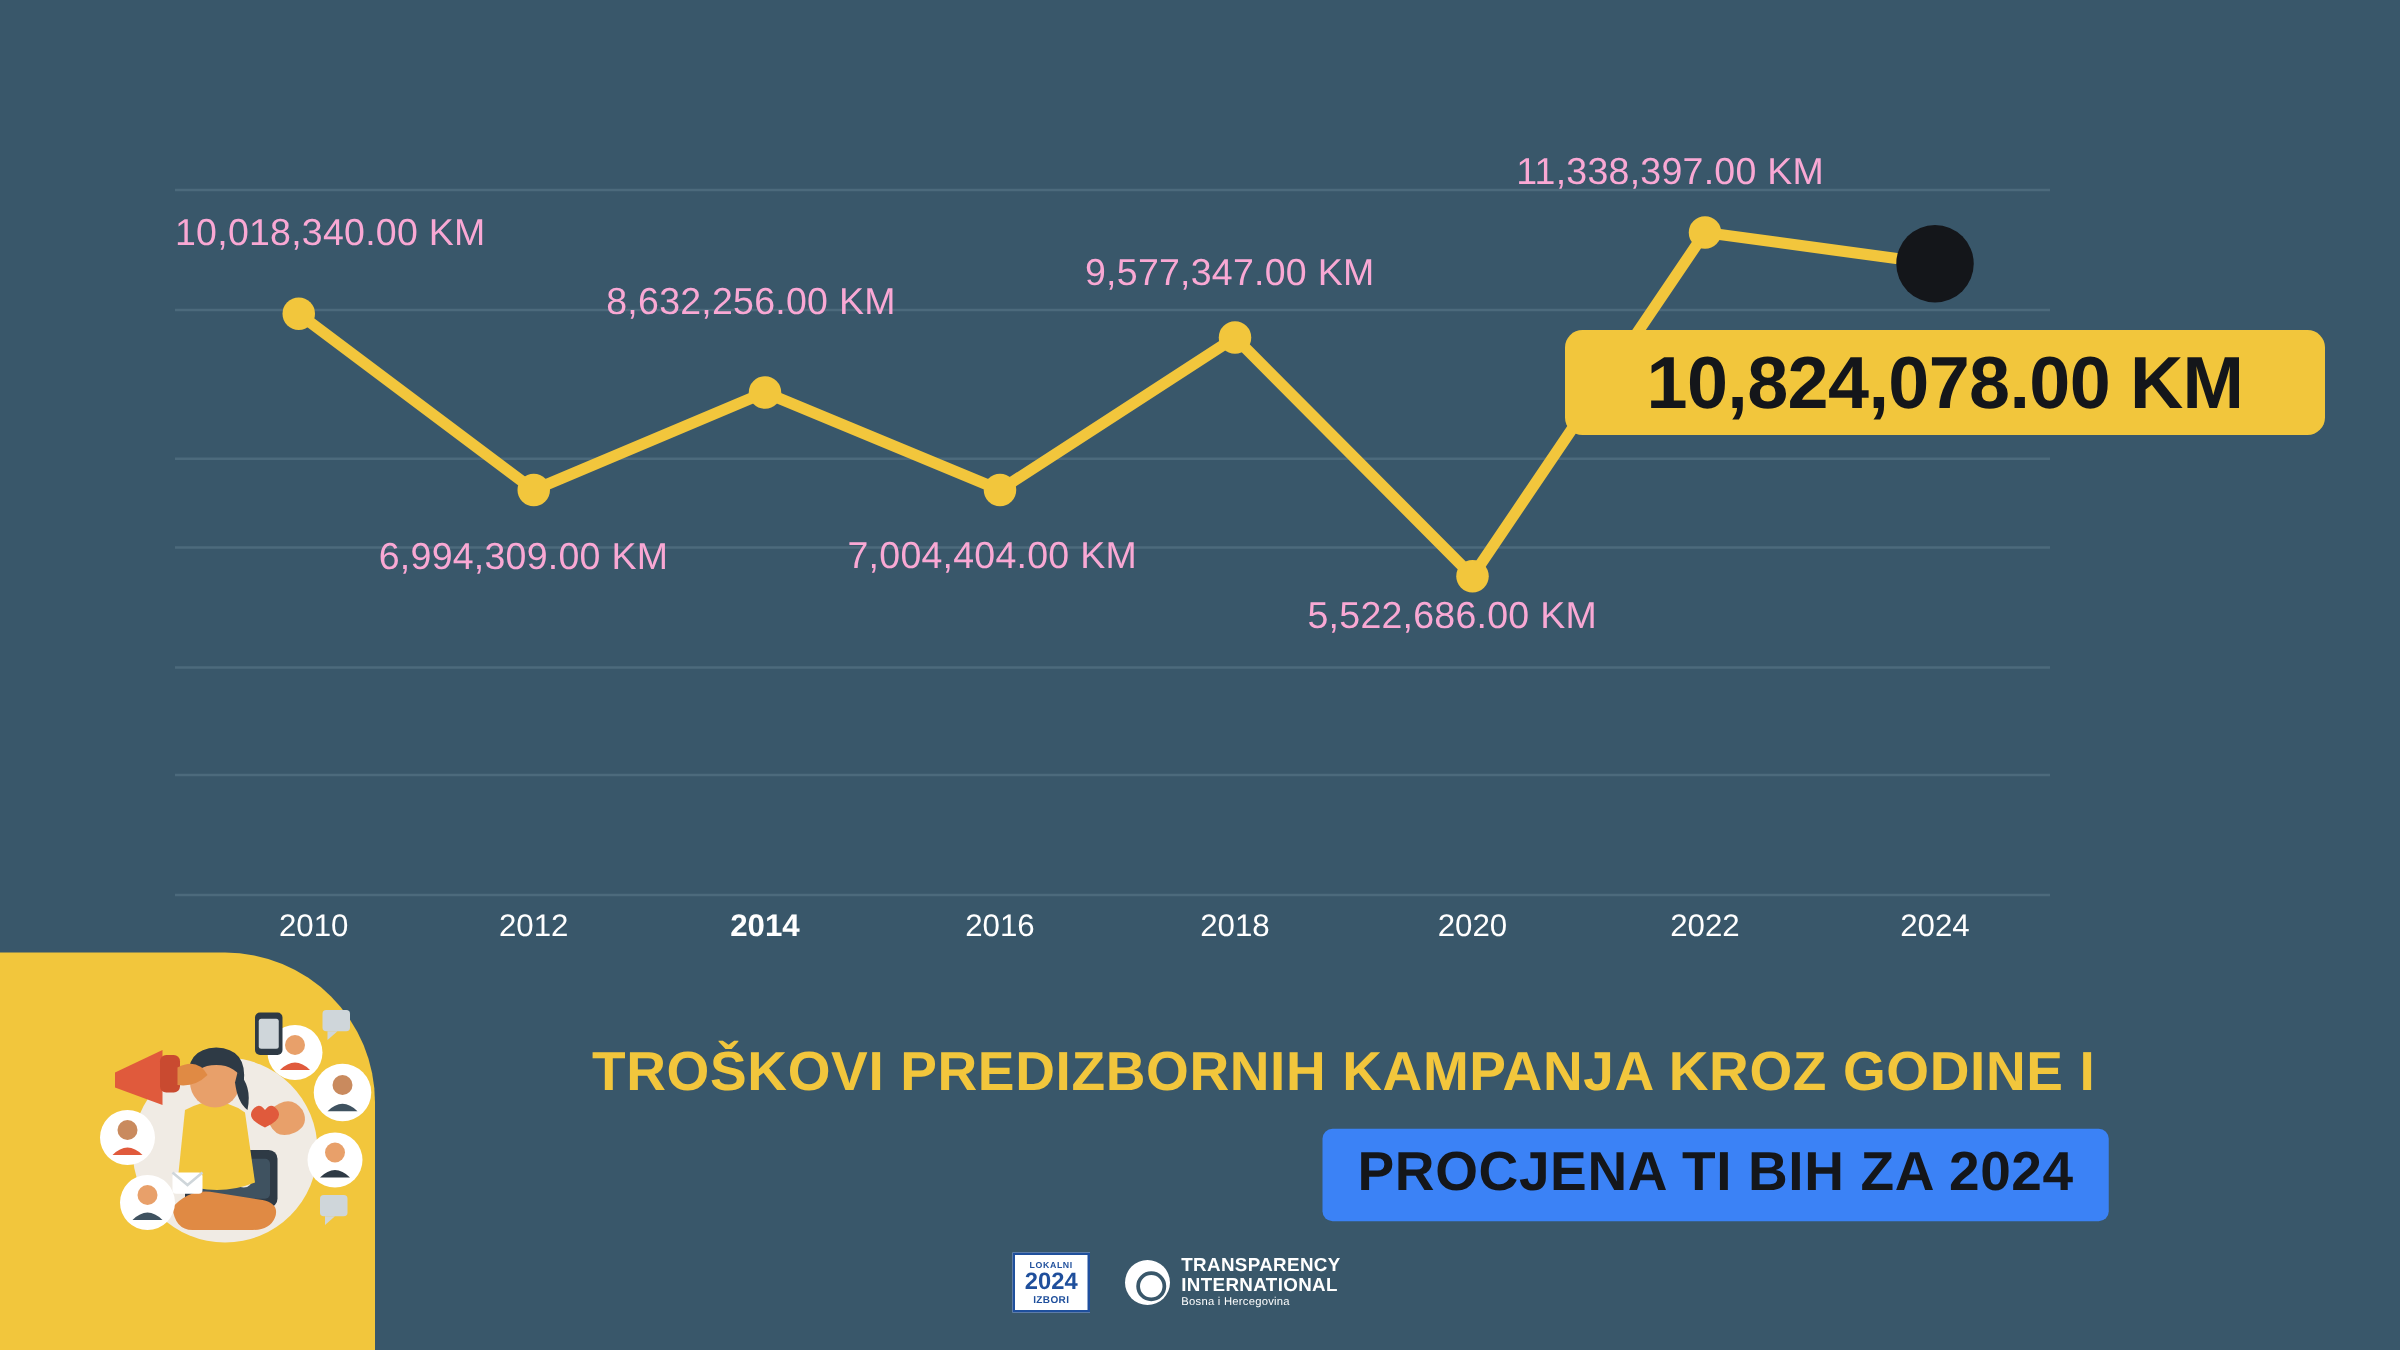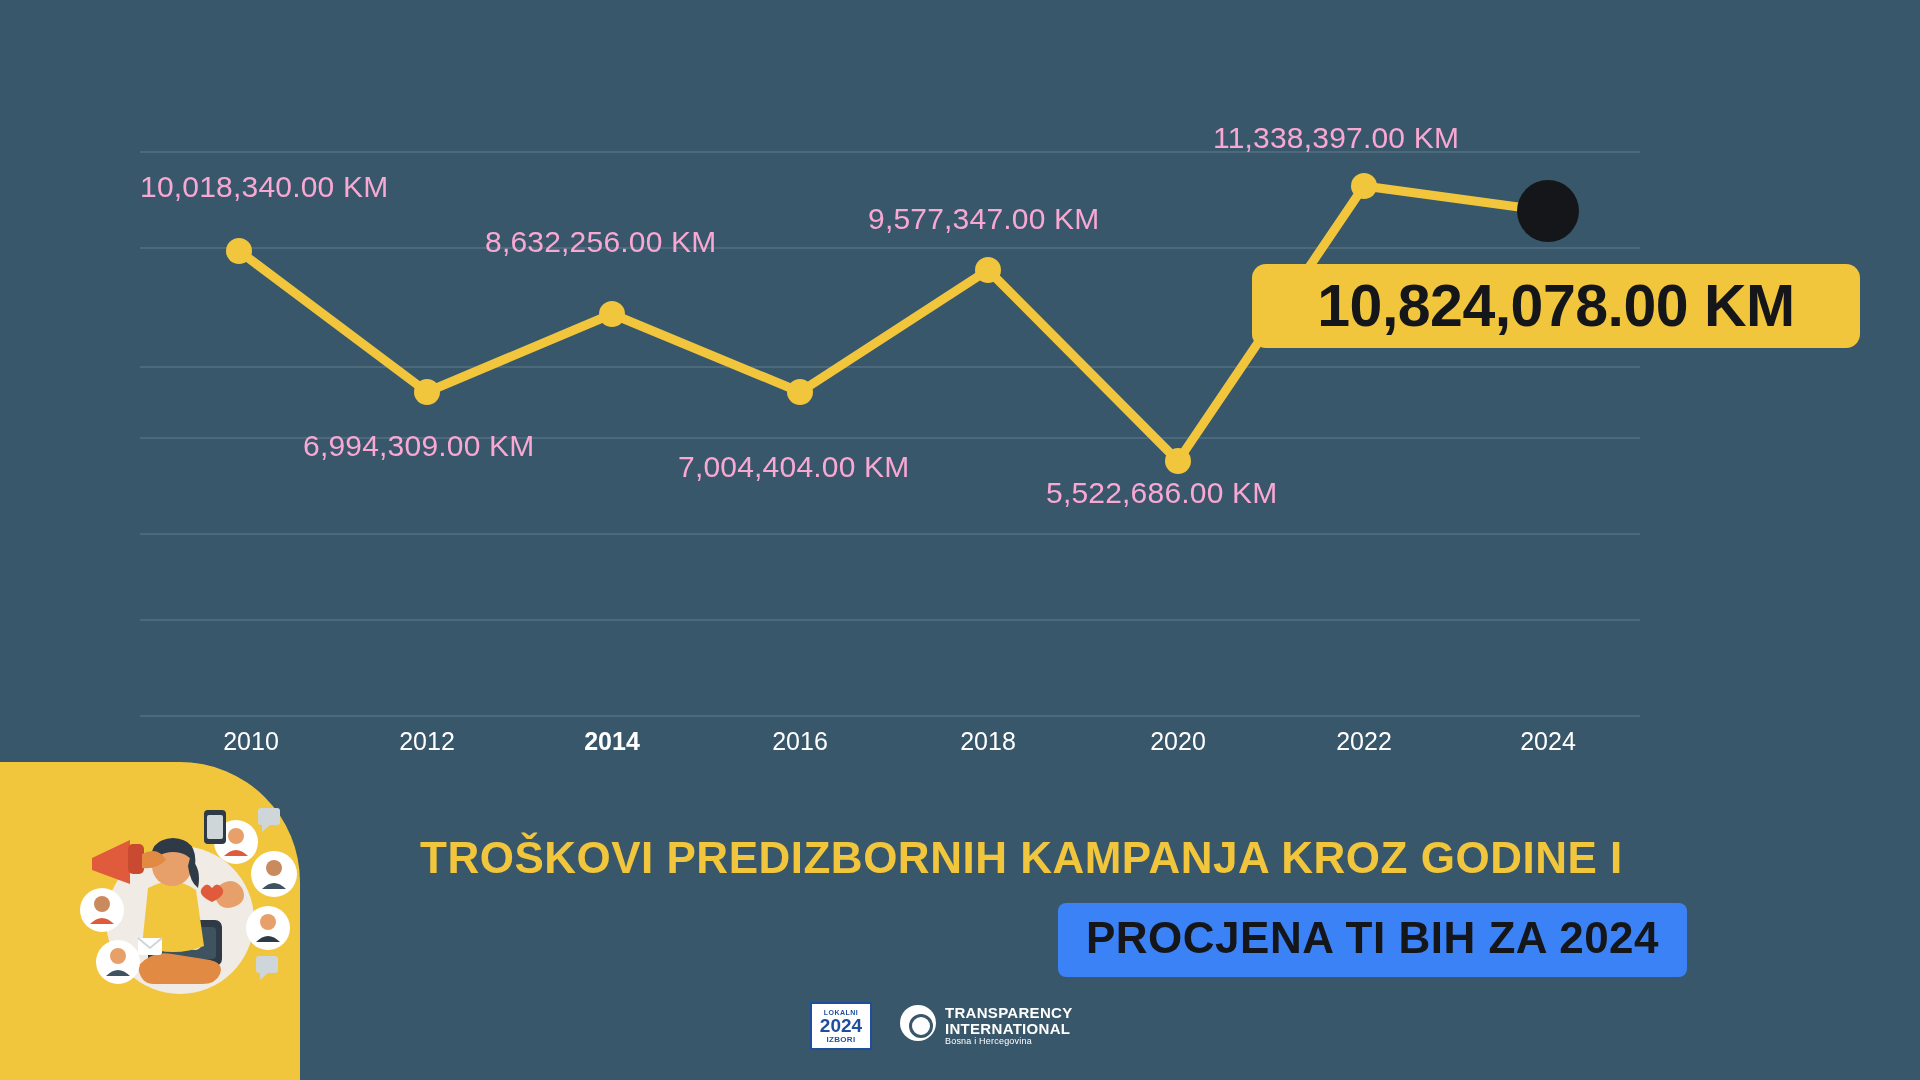--- a/index.html
+++ b/index.html
@@ -76,21 +76,21 @@
   }
 
   #title-line1 {
     position: absolute;
     left: 420px; top: 833px;
     width: 1310px;
     color: #f2c63c;
     font-size: 44px;
     font-weight: bold;
     letter-spacing: 0.5px;
-    text-align: left;
+    text-align: center;
     white-space: nowrap;
   }
   #title-badge {
     position: absolute;
     left: 1058px; top: 903px;
     background: #3b82f6;
     border-radius: 8px;
     padding: 10px 28px 14px 28px;
   }
   #title-badge span {
@@ -119,21 +119,21 @@
   }
   #elections-logo .el-top {
     font-size: 7px; color: #1f4f9c; font-weight: bold; letter-spacing: .5px;
   }
   #elections-logo .el-year {
     font-size: 19px; color: #1f4f9c; font-weight: bold; line-height: 1;
   }
   #elections-logo .el-bottom {
     font-size: 8px; color: #1f4f9c; font-weight: bold; letter-spacing: .3px;
   }
-  #ti-logo { display: flex; align-items: flex-start; gap: 9px; }
+  #ti-logo { display: flex; align-items: center; gap: 9px; }
   #ti-mark {
     width: 36px; height: 36px; border-radius: 50%;
     background: #ffffff;
     position: relative;
   }
   #ti-mark::after {
     content: "";
     position: absolute; left: 9px; top: 9px;
     width: 18px; height: 18px; border-radius: 50%;
     border: 3px solid #39576a;
@@ -172,21 +172,21 @@
         <circle cx="988" cy="270" r="13" fill="#f2c63c"></circle>
         <circle cx="1178" cy="461" r="13" fill="#f2c63c"></circle>
         <circle cx="1364" cy="186" r="13" fill="#f2c63c"></circle>
       </g>
       <circle cx="1548" cy="211" r="31" fill="#14161a"></circle>
     </svg>
 
     <div class="data-label" style="left:140px; top:170px;">10,018,340.00 KM</div>
     <div class="data-label" style="left:303px; top:429px;">6,994,309.00 KM</div>
     <div class="data-label" style="left:485px; top:225px;">8,632,256.00 KM</div>
-    <div class="data-label" style="left:678px; top:450px;">7,004,404.00 KM</div>
+    <div class="data-label" style="left:678px; top:428px;">7,004,404.00 KM</div>
     <div class="data-label" style="left:868px; top:202px;">9,577,347.00 KM</div>
     <div class="data-label" style="left:1046px; top:476px;">5,522,686.00 KM</div>
     <div class="data-label" style="left:1213px; top:121px;">11,338,397.00 KM</div>
 
     <div id="callout">
       <span>10,824,078.00 KM</span>
     </div>
 
     <div class="x-label" style="left:239px; top:727px;margin-left:12px;">2010</div>
     <div class="x-label" style="left:427px; top:727px;">2012</div>

